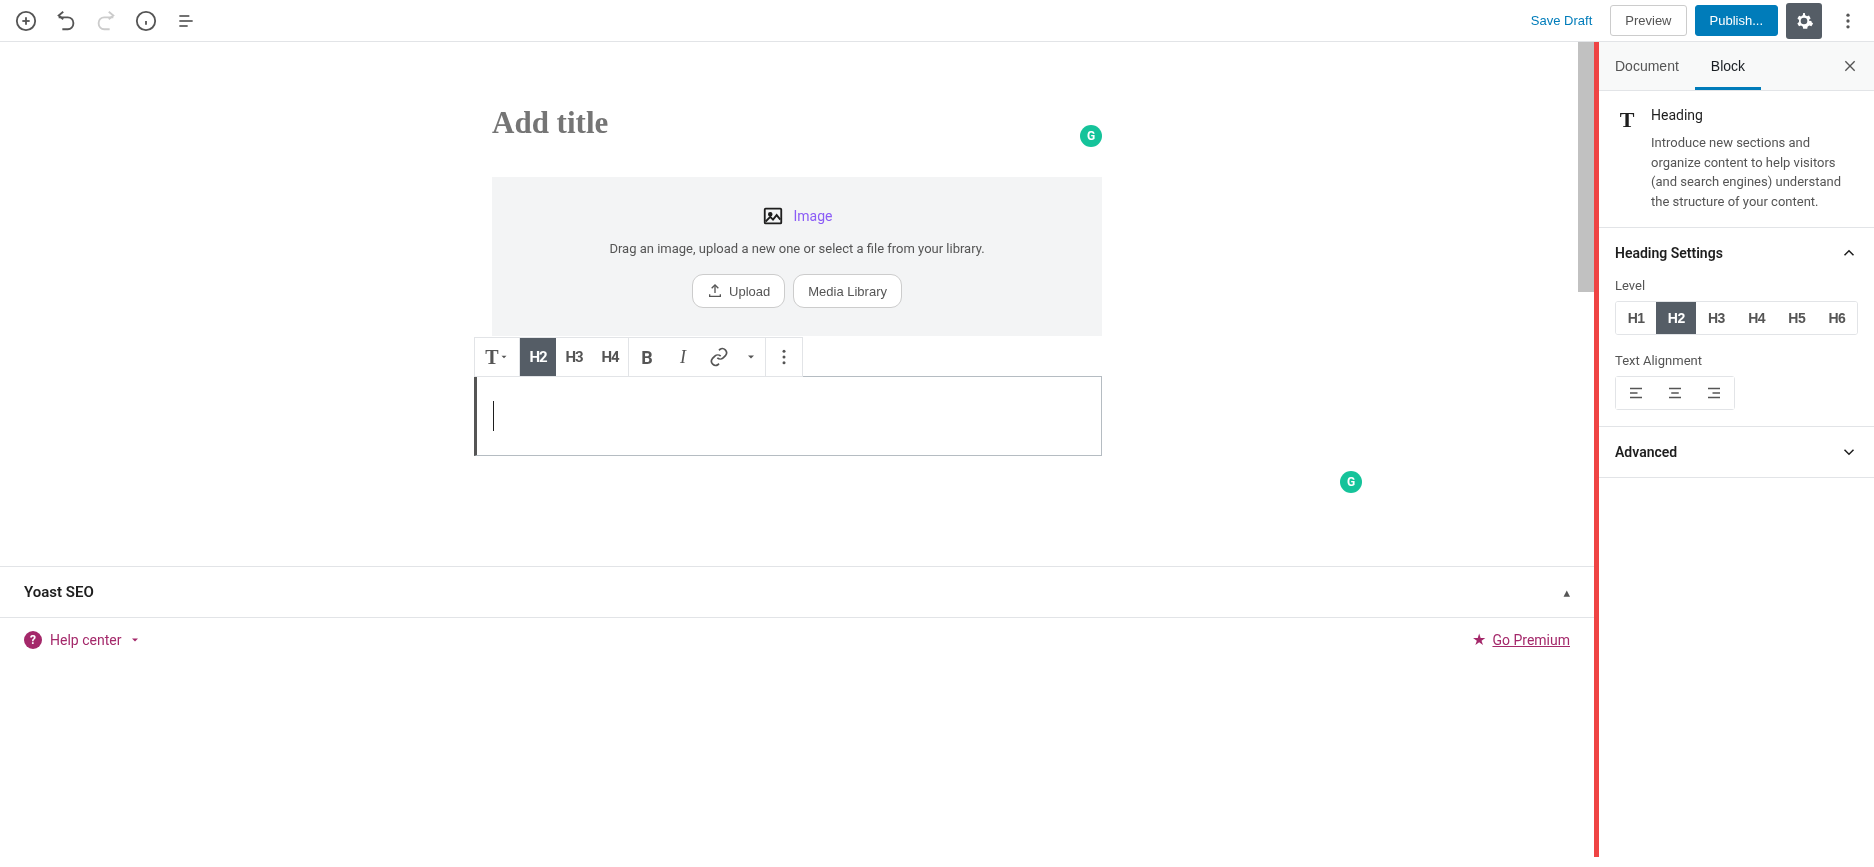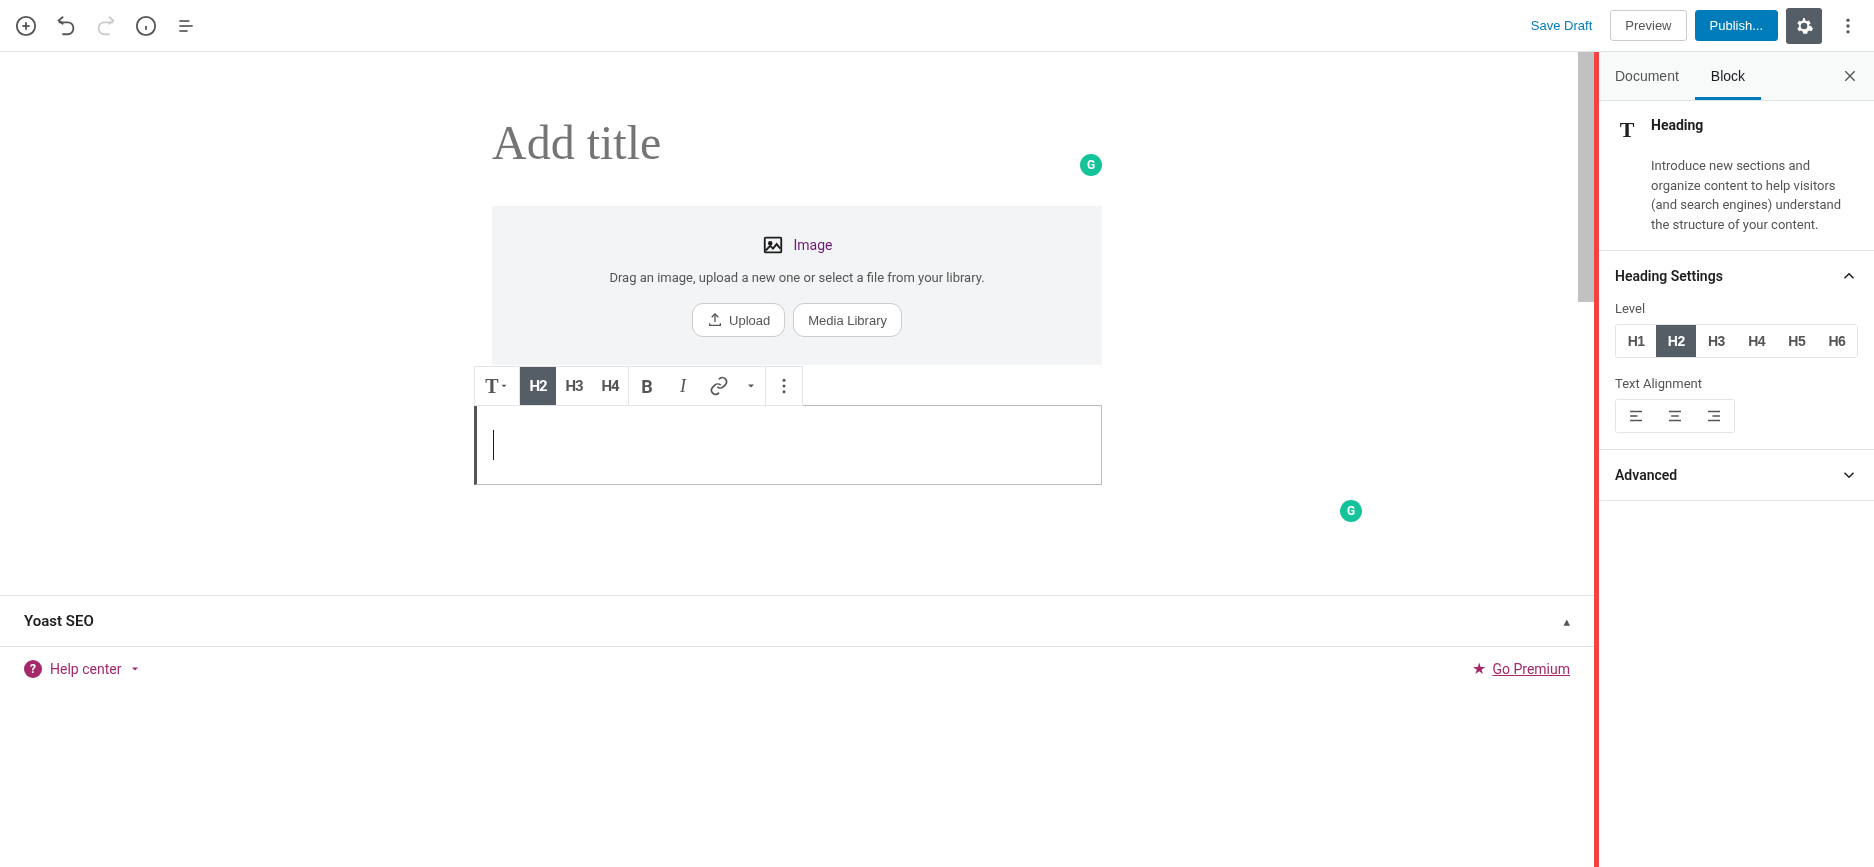--- a/index.html
+++ b/index.html
@@ -1,43 +1,43 @@
 <!DOCTYPE html>
 <html><head>
 <meta charset="utf-8">
 <style>
 * { box-sizing: border-box; margin: 0; padding: 0; }
 body { font-family: -apple-system, BlinkMacSystemFont, "Segoe UI", Roboto, sans-serif; font-size: 13px; color: #1e1e1e; background: #fff; overflow: hidden; }
 
 
-.top-bar { height: 52px; border-bottom: 1px solid #e2e4e7; display: flex; align-items: center; padding: 0 8px; gap: 29px; }
+.top-bar { height: 42px; border-bottom: 1px solid #e2e4e7; display: flex; align-items: center; padding: 0 8px; gap: 29px; }
 .top-left { display: flex; gap: 4px; }
 .icon-btn { width: 36px; height: 36px; border: none; background: transparent; display: flex; align-items: center; justify-content: center; cursor: pointer; border-radius: 4px; color: #555; }
 .icon-btn.disabled { color: #ccc; cursor: default; }
 .top-right { margin-left: auto; display: flex; align-items: center; gap: 8px; }
 .link-btn { border: none; background: transparent; color: #007cba; font-size: 13px; padding: 8px 10px; cursor: pointer; }
 .btn { border: 1px solid #ccc; background: #fff; color: #555; padding: 7px 14px; font-size: 13px; border-radius: 3px; cursor: pointer; }
 .btn-primary { background: #007cba; color: #fff; border-color: #007cba; }
 .gear-btn { width: 36px; height: 36px; background: #555d66; color: #fff; border: none; display: flex; align-items: center; justify-content: center; cursor: pointer; border-radius: 3px; }
 
 
 .body-wrap { display: flex; height: calc(100vh - 52px); }
 .editor-area { flex: 1; overflow-y: auto; position: relative; padding-top: 55px; }
 .sidebar { width: 280px; border-left: 5px solid #ef4444; background: #fff; display: flex; flex-direction: column; }
 .scrollbar-mimic { position: absolute; right: 0; top: 0; width: 16px; height: 250px; background: #c1c1c1; }
 
 
 .editor-inner { max-width: 610px; margin: 0 auto; padding: 0 0 30px 0; }
 .title-row { display: flex; align-items: flex-end; }
-.title-input { flex: 1; font-family: Georgia, serif; font-size: 48px; font-weight: 400; color: #555d66; border: none; outline: none; padding: 8px 0 12px 0; }
+.title-input { flex: 1; font-family: Georgia, serif; font-size: 31px; font-weight: 700; color: #555d66; border: none; outline: none; padding: 8px 0 12px 0; }
 .grammarly-badge { width: 22px; height: 22px; border-radius: 50%; background: #15c39a; color: #fff; display: flex; align-items: center; justify-content: center; font-size: 12px; font-weight: bold; flex-shrink: 0; margin-bottom: 6px; }
 
 .image-block { background: #f3f4f5; padding: 28px 20px; text-align: center; margin-top: 24px; }
 .image-block-header { display: flex; align-items: center; justify-content: center; gap: 10px; margin-bottom: 14px; }
-.image-block-header .lbl { font-size: 14px; color: #701a75; }
+.image-block-header .lbl { font-size: 14px; color: #8b5cf6; }
 .image-block-desc { font-size: 13px; color: #555; margin-bottom: 18px; }
 .image-block-actions { display: flex; justify-content: center; flex-wrap: wrap; gap: 8px; }
 .block-btn { border: 1px solid #ccc; background: #fff; padding: 8px 14px; font-size: 13px; border-radius: 11px; cursor: pointer; color: #555; display: inline-flex; align-items: center; gap: 6px; }
 
 .heading-block { position: relative; margin-top: 0; }
 .block-toolbar { display: inline-flex; background: #fff; border: 1px solid #e2e4e7; height: 40px; position: relative; top: 1px; }
 .block-toolbar .tb-group { display: flex; align-items: center; border-right: 1px solid #e2e4e7; }
 .block-toolbar .tb-btn { width: 36px; height: 38px; border: none; background: transparent; display: flex; align-items: center; justify-content: center; cursor: pointer; font-family: inherit; color: #555; }
 .block-toolbar .tb-btn.type-btn { width: 44px; }
 .block-toolbar .tb-btn.h-btn { font-weight: bold; letter-spacing: -1px; font-size: 15px; }
@@ -61,21 +61,21 @@
 
 
 .sidebar-tabs { display: flex; border-bottom: 1px solid #e2e4e7; background: #f8f9f9; }
 .sidebar-tab { flex: 0 0 auto; padding: 16px; font-size: 14px; color: #555; background: transparent; border: none; cursor: pointer; }
 .sidebar-tab.active { color: #191e23; border-bottom: 3px solid #007cba; font-weight: 500; padding-bottom: 13px; }
 .sidebar-close { margin-left: auto; padding: 16px; background: transparent; border: none; cursor: pointer; font-size: 18px; color: #555; }
 .panel { border-bottom: 1px solid #e2e4e7; }
 .panel-body { padding: 16px; }
 .block-card { display: flex; gap: 12px; }
 .block-card-icon { font-family: Georgia, serif; font-size: 22px; font-weight: bold; flex-shrink: 0; width: 24px; text-align: center; }
-.block-card-title { font-weight: 700; font-size: 14px; margin-bottom: 23px; }
+.block-card-title { font-weight: 400; font-size: 14px; margin-bottom: 10px; }
 .block-card-desc { font-size: 13px; color: #555; line-height: 1.5; }
 .panel-header { padding: 16px; display: flex; align-items: center; cursor: pointer; text-align: center; }
 .panel-header .ttl { font-weight: 600; font-size: 14px; }
 .panel-header .chev { margin-left: auto; }
 .field-label { font-size: 13px; color: #555; margin-bottom: 8px; display: block; }
 .level-group { display: flex; border: 1px solid #e2e4e7; border-radius: 3px; overflow: hidden; margin-bottom: 18px; }
 .level-btn { flex: 1; height: 32px; border: none; background: #fff; font-weight: bold; font-size: 14px; cursor: pointer; color: #555; letter-spacing: -0.5px; }
 .level-btn.active { background: #555d66; color: #fff; }
 .align-group { display: flex; border: 1px solid #e2e4e7; border-radius: 3px; width: 120px; }
 .align-btn { width: 40px; height: 32px; border: none; background: #fff; display: flex; align-items: center; justify-content: center; cursor: pointer; color: #555; }

